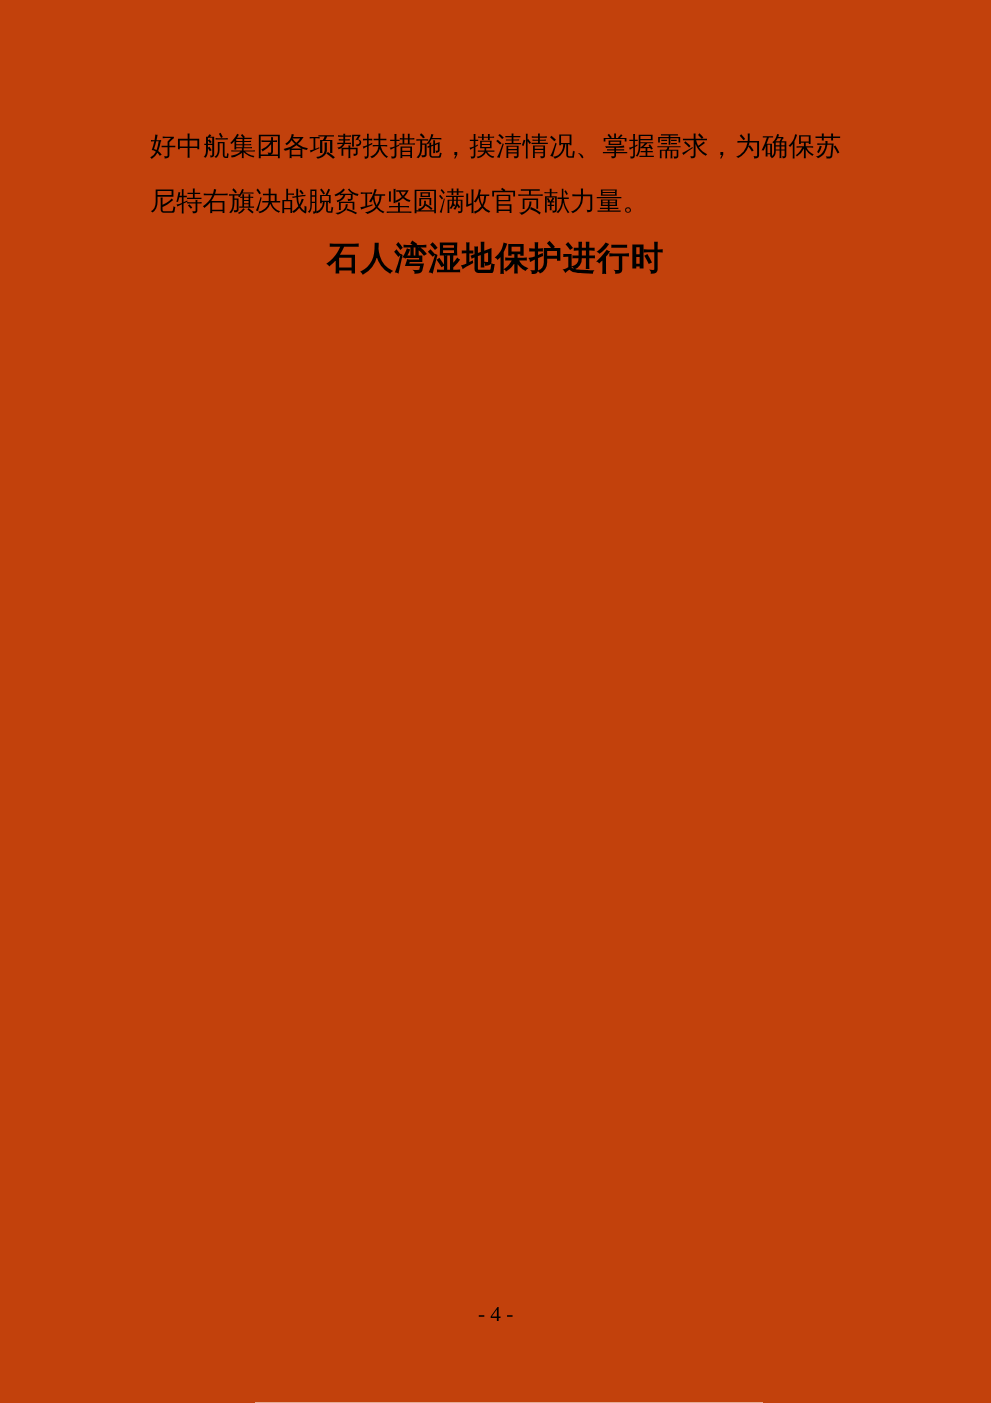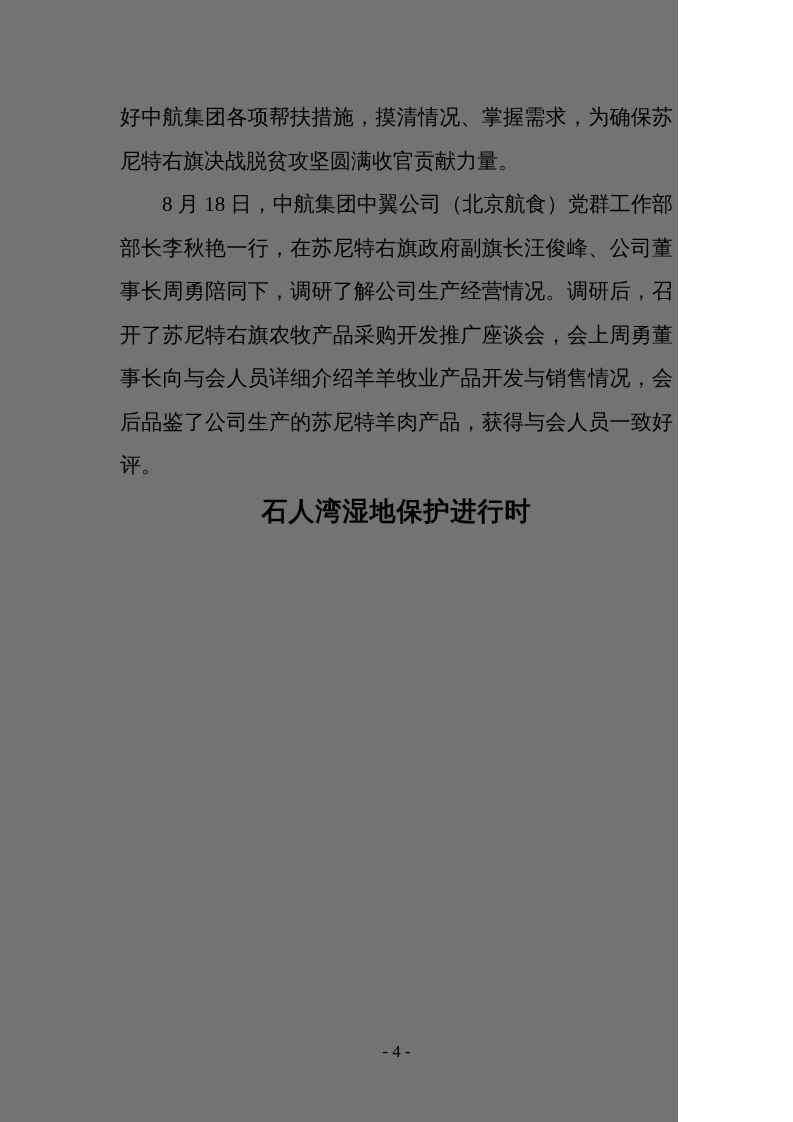--- a/index.html
+++ b/index.html
@@ -2,27 +2,26 @@
 <html><head>
 <meta charset="utf-8">
 <style>
   html, body {
     margin: 0;
     padding: 0;
     background: #ffffff;
   }
   .page {
     position: relative;
-    width: 662px;
+    width: 793px;
     height: 1122px;
-    background: #737373;
+    background: #c2410c;
     color: #000000;
     font-family: "Liberation Serif", "DejaVu Serif", serif;
     overflow: hidden;
-    padding-left: 16px;
   }
   .body-block {
     position: absolute;
     left: 120px;
     top: 96px;
     width: 553px;
   }
   .para {
     margin: 0;
     font-size: 21px;
@@ -61,21 +60,20 @@
   }
 </style>
 </head>
 <body>
 
 <div class="page">
   <div class="body-block">
 
     <p class="para">好中航集团各项帮扶措施，摸清情况、掌握需求，为确保苏尼特右旗决战脱贫攻坚圆满收官贡献力量。</p>
 
-    <p class="para indent">8 月 18 日，中航集团中翼公司（北京航食）党群工作部部长李秋艳一行，在苏尼特右旗政府副旗长汪俊峰、公司董事长周勇陪同下，调研了解公司生产经营情况。调研后，召开了苏尼特右旗农牧产品采购开发推广座谈会，会上周勇董事长向与会人员详细介绍羊羊牧业产品开发与销售情况，会后品鉴了公司生产的苏尼特羊肉产品，获得与会人员一致好评。</p>
 
 
     <h1 class="article-title">石人湾湿地保护进行时</h1>
 
 
 
   </div>
 
   <div class="page-number">- 4 -</div>
 </div>

